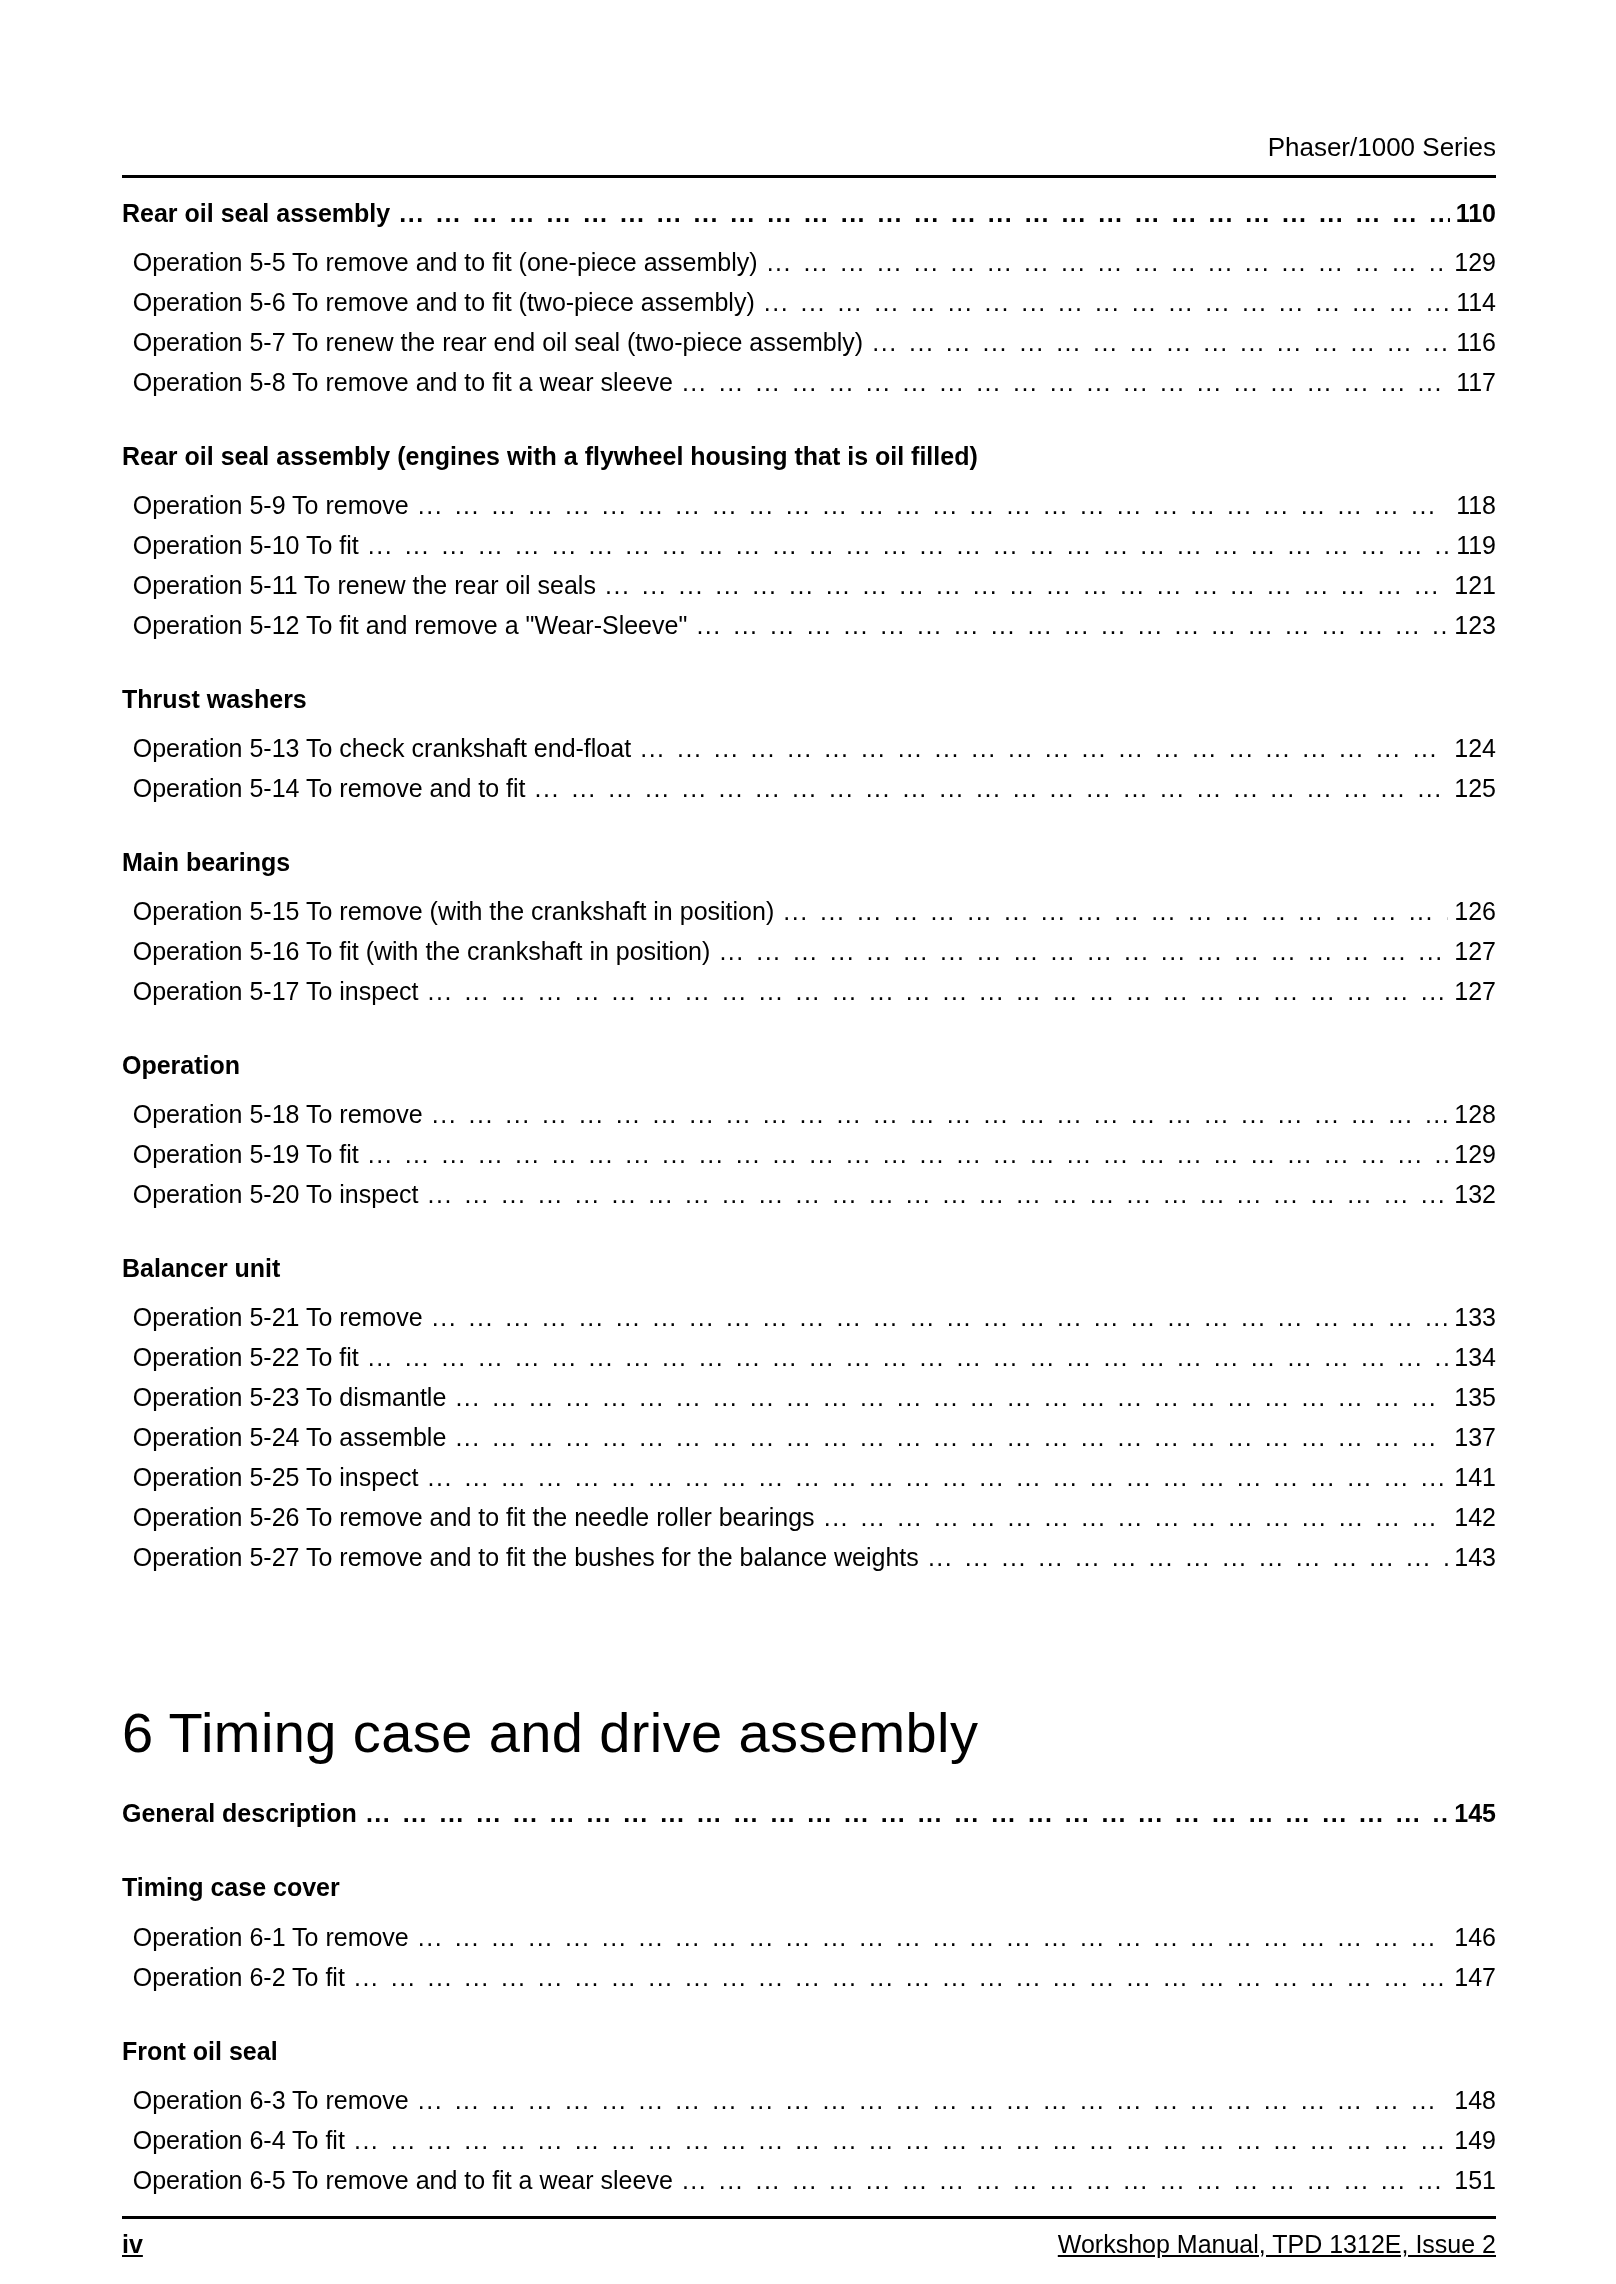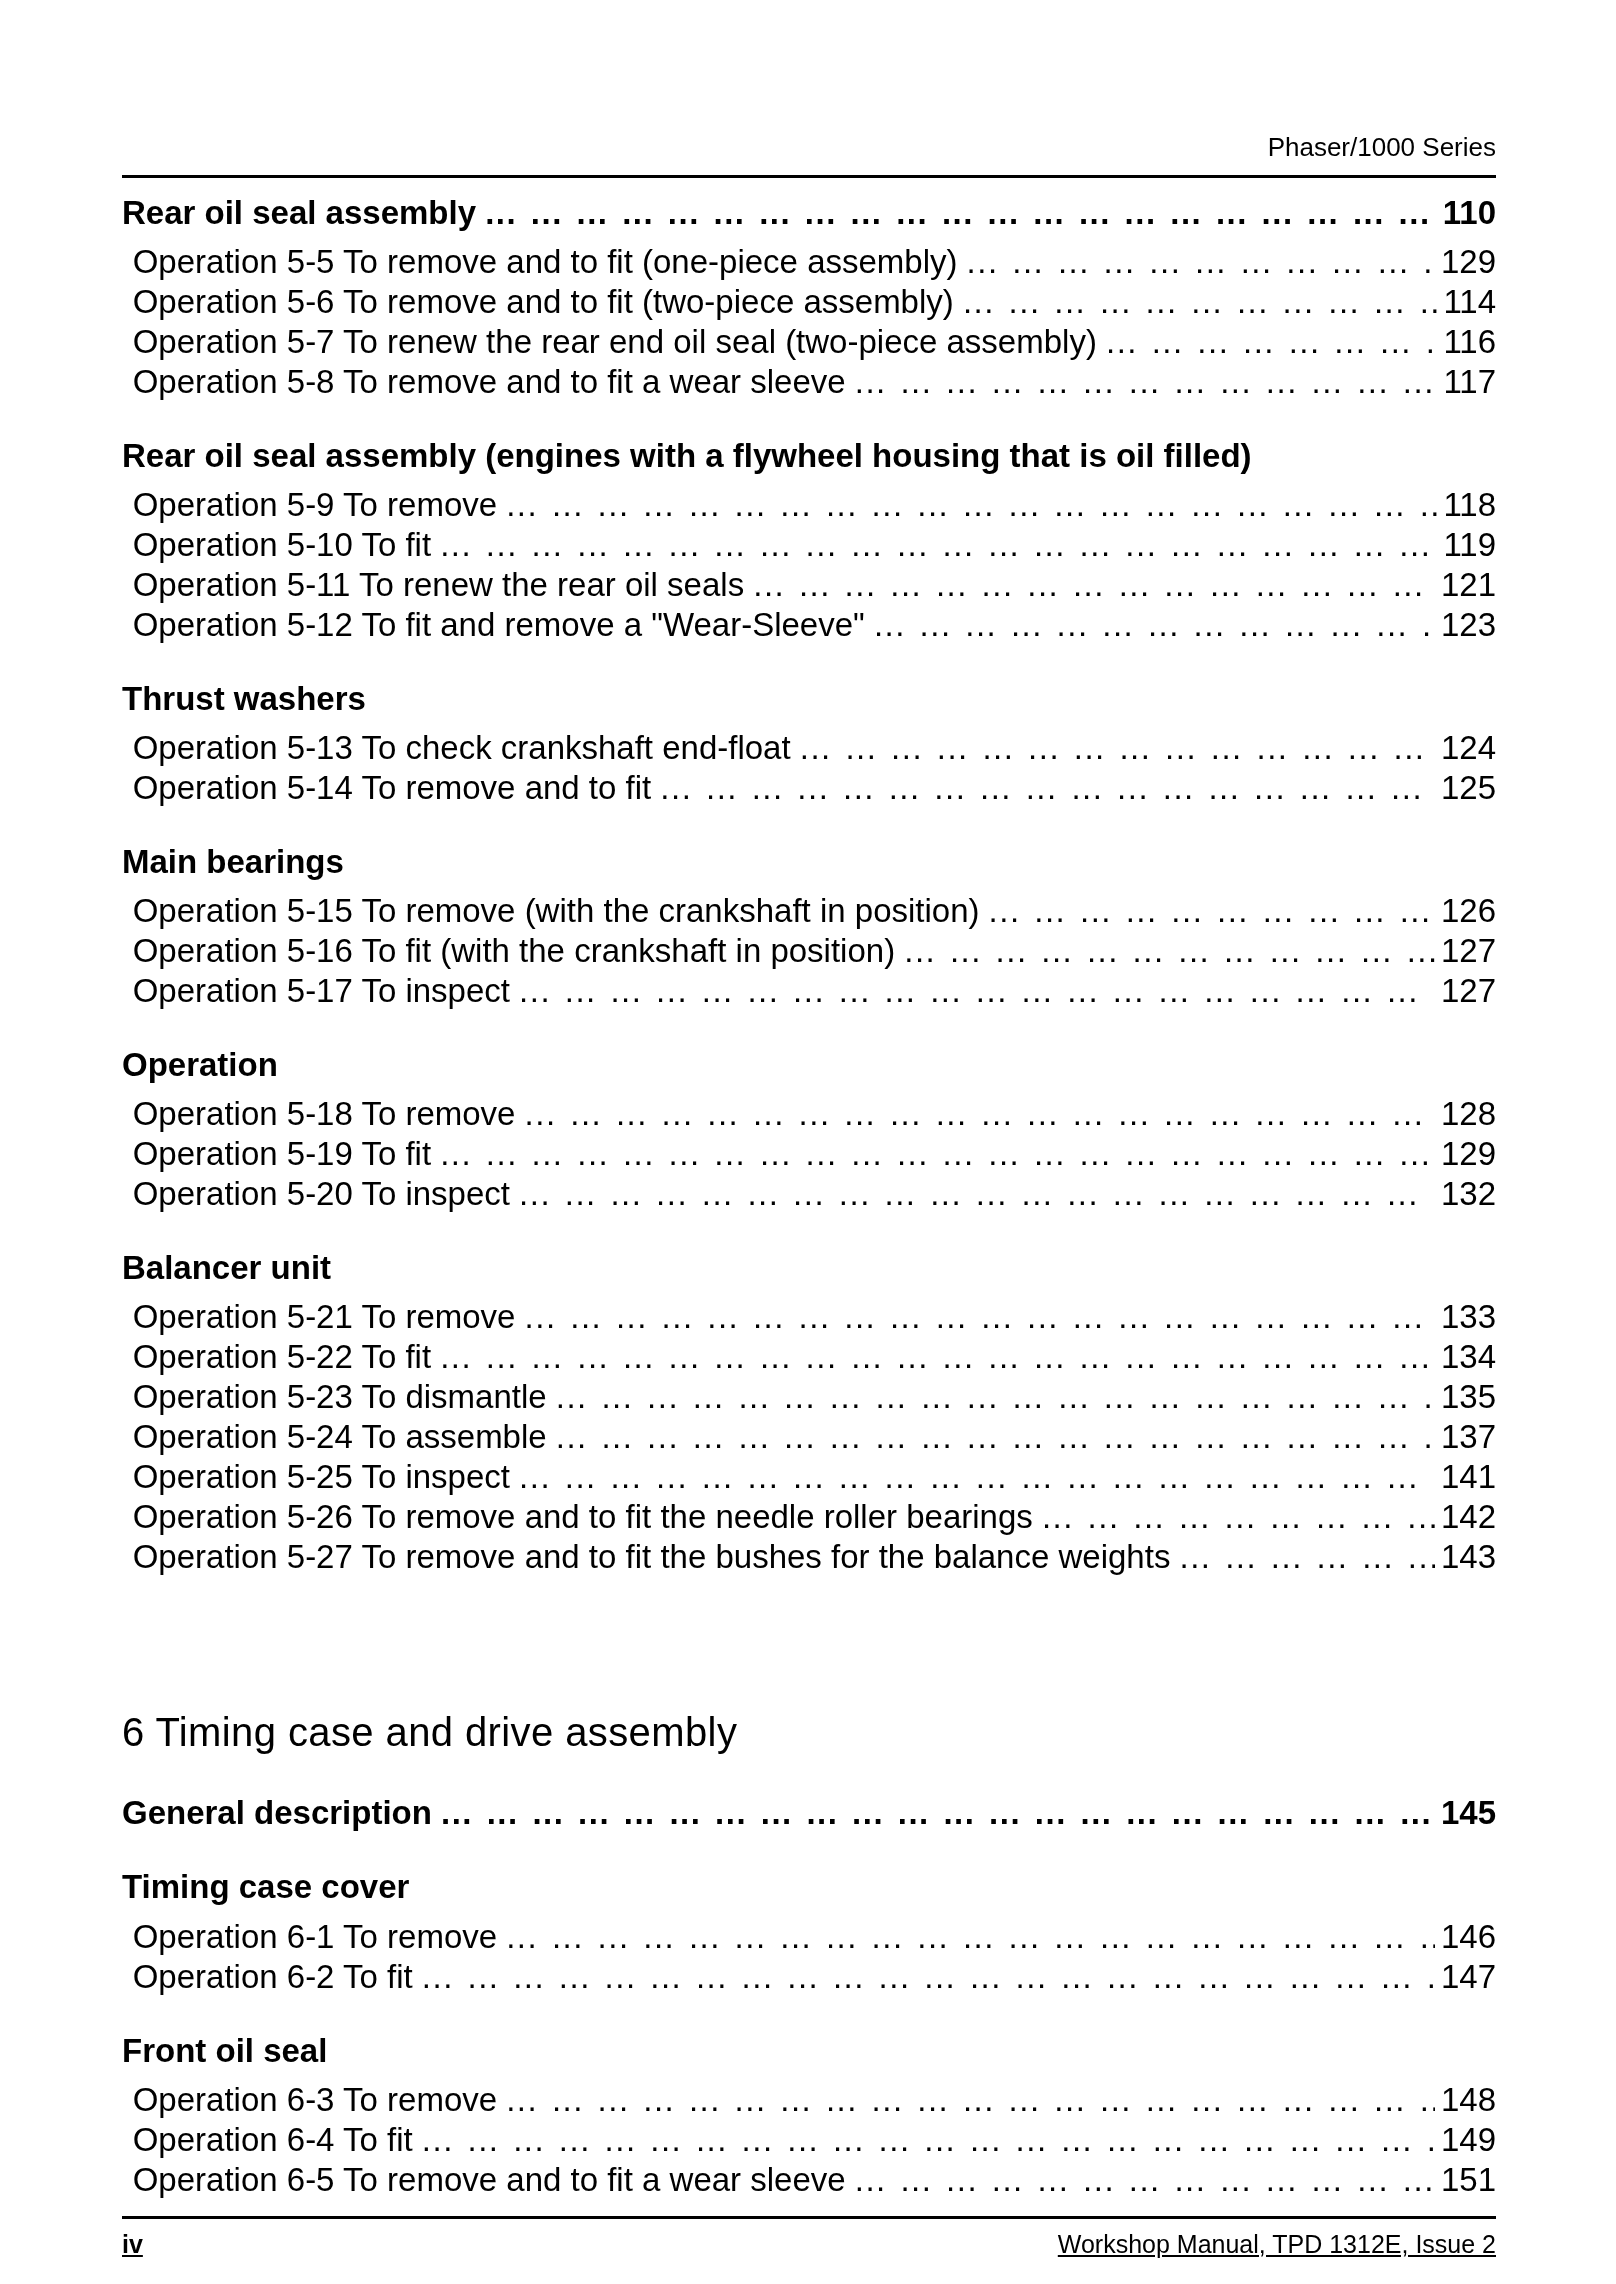--- a/index.html
+++ b/index.html
@@ -28,21 +28,21 @@
   }
   .header-rule {
     height: 3px;
     background: #000000;
     margin-top: 10.7px;
   }
   
   .toc-row {
     display: flex;
     align-items: baseline;
-    font-size: 33px;
+    font-size: 25px;
     line-height: 40px;
   }
   .section-row {
     font-weight: 700;
     margin-top: 34px;
     margin-bottom: 9.1px;
   }
   #toc-root > .section-row:first-child {
     margin-top: 15.2px;
   }
@@ -59,21 +59,21 @@
     white-space: nowrap;
     margin: 0 6.1px 0 9.1px;
     letter-spacing: 1.5px;
     word-spacing: 3px;
   }
   .page-num {
     white-space: nowrap;
   }
   
   .chapter-title {
-    font-size: 40px;
+    font-size: 56px;
     font-weight: 400;
     line-height: 53px;
     margin: 129px 0 9.1px 0;
     letter-spacing: 0.4px;
   }
   
   .page-footer {
     position: absolute;
     left: 122px;
     right: 120px;

